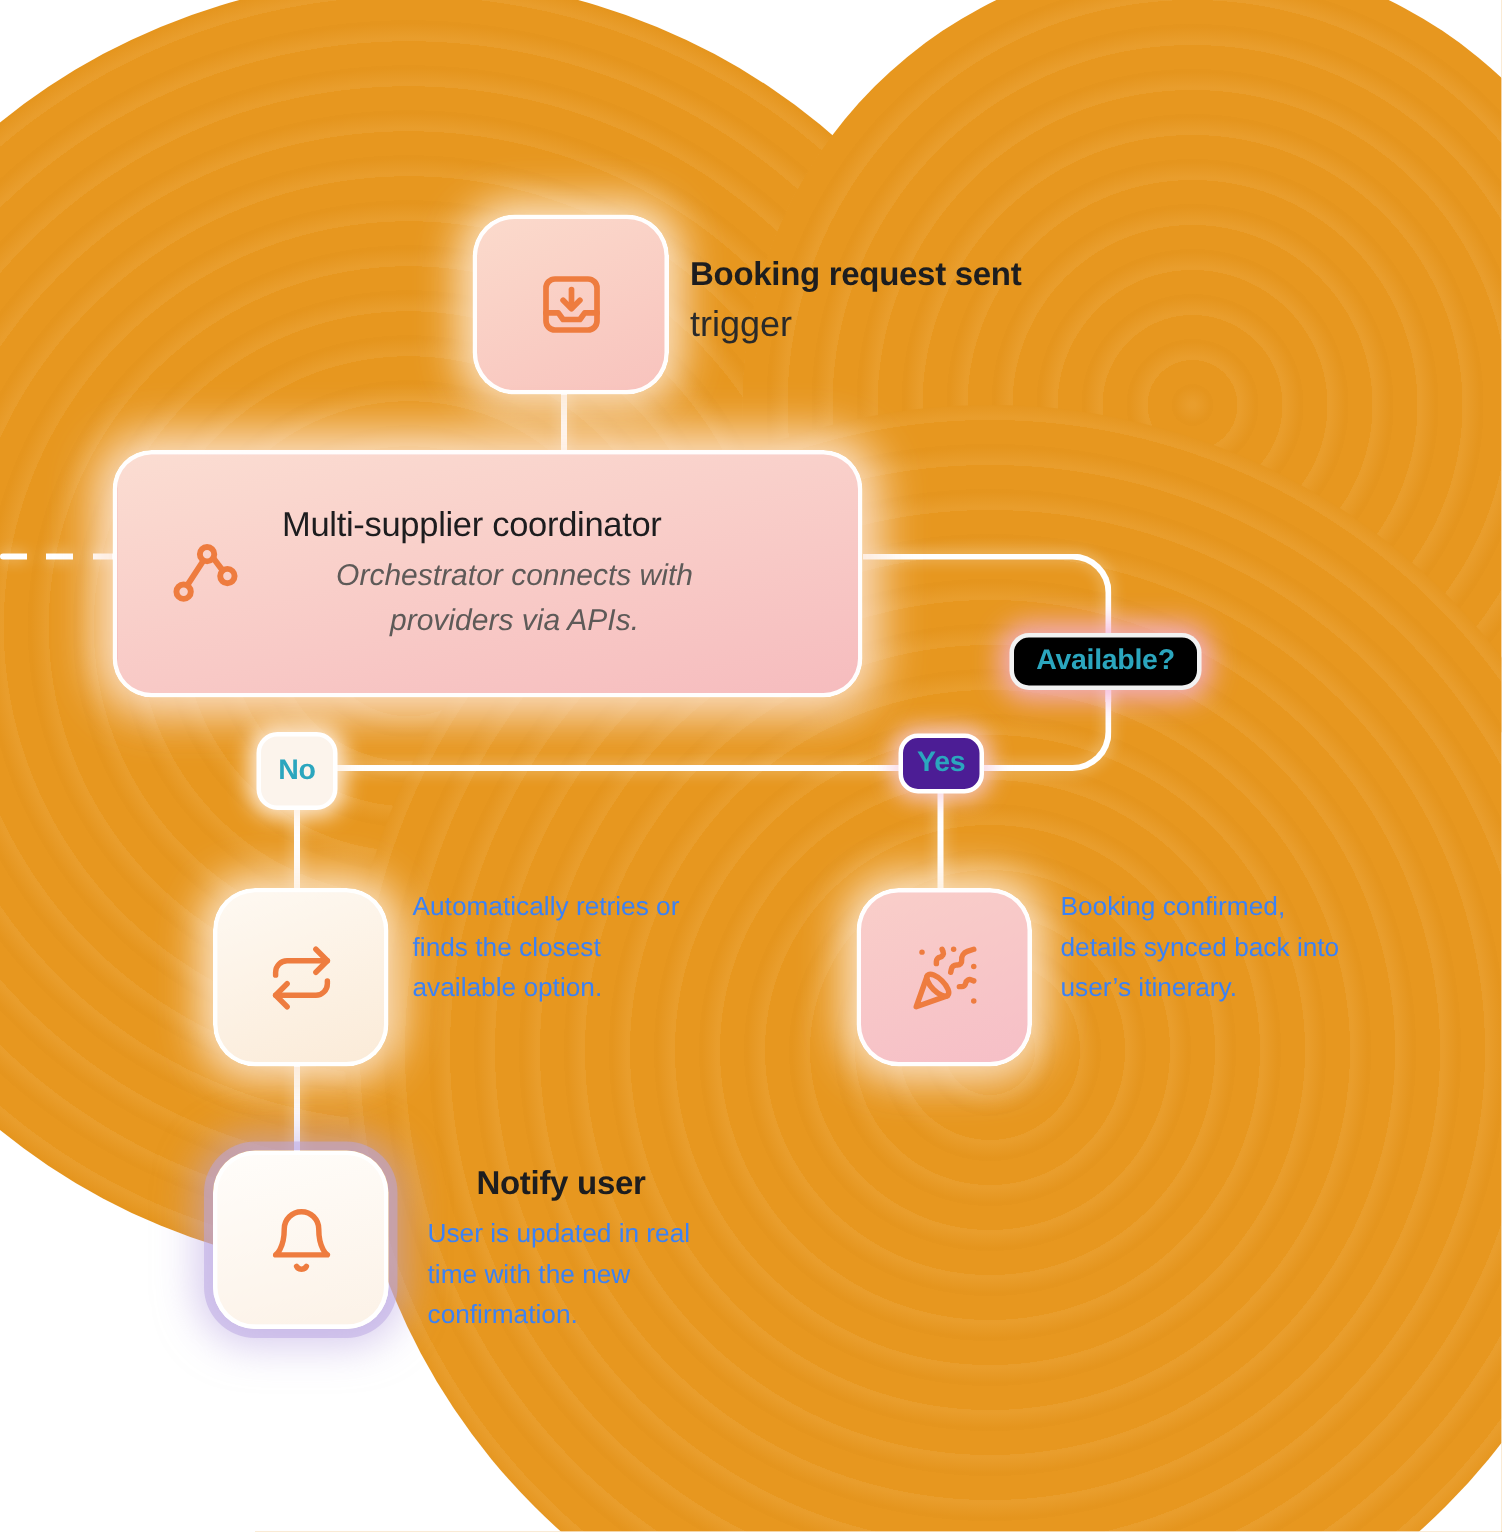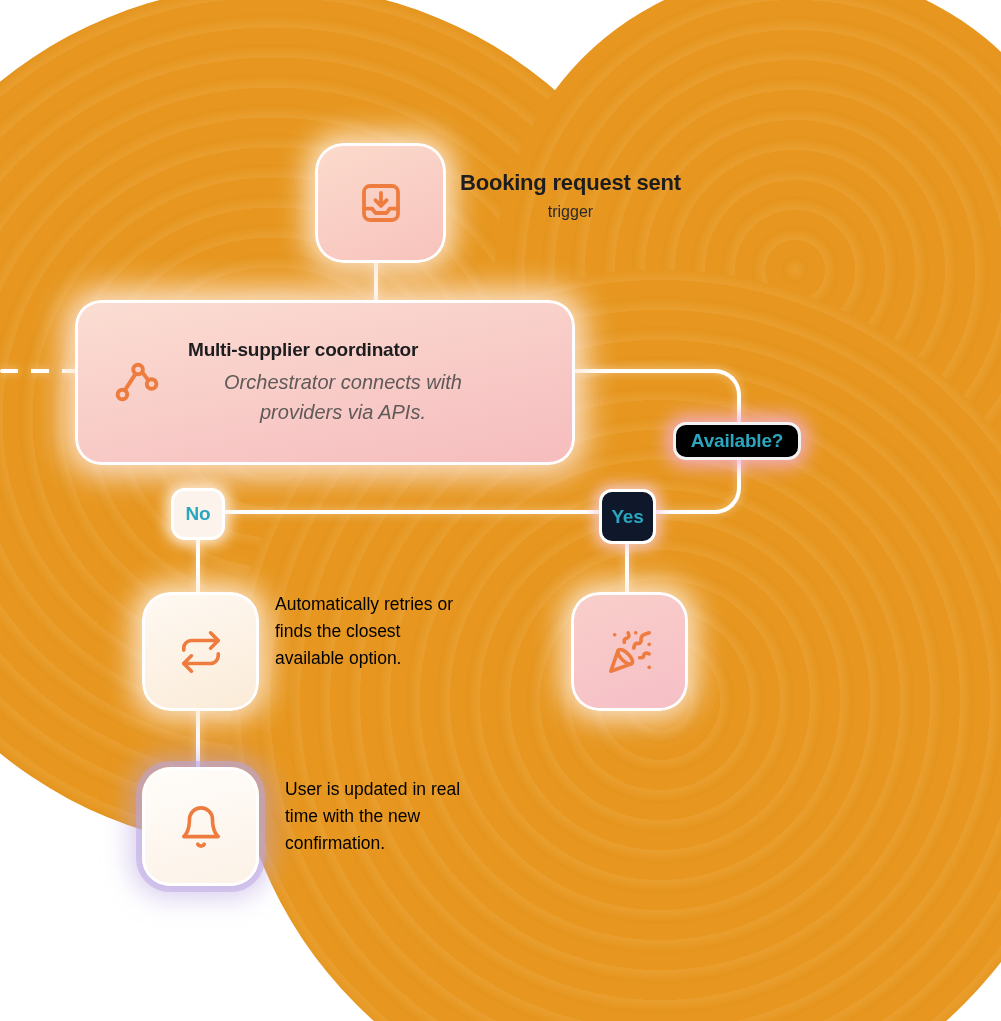--- a/index.html
+++ b/index.html
@@ -76,45 +76,45 @@
   }
 
   .icon svg { display:block; }
 
   
   .label-block { position:absolute; z-index:3; }
   .node-title {
     font-size:22px; font-weight:700; color:#1d1d1f; letter-spacing:-0.2px;
     margin:0 0 7px 0; white-space:nowrap;text-align:center;
   }
-  .node-sub  { font-size:16px; color:#2a2a2a;text-align:center; }
-  .node-body { font-size:17.5px; line-height:1.55; color:#000000; }
-  .coord-title { font-size:19px; font-weight:700; color:#1d1d1f; letter-spacing:-0.2px; margin:0 0 6px 0; }
+  .node-sub  { font-size:24px; color:#2a2a2a; }
+  .node-body { font-size:17.5px; line-height:1.55; color:#3b82f6; }
+  .coord-title { font-size:23px; font-weight:400; color:#1d1d1f; letter-spacing:-0.2px; margin:0 0 6px 0; }
   .coord-desc  { font-size:20px; line-height:1.5; font-style:italic; color:#5e5a58; max-width:310px;text-align:center; }
 
   #trigger-label { left:460px; top:170px; }
   #retry-label   { left:275px; top:591px; width:195px; }
   #confirm-label { left:707px; top:591px; width:195px; }
   #notify-label  { left:285px; top:776px; width:178px; }
 
   
   .badge {
     position:absolute; z-index:4;
     display:flex; align-items:center; justify-content:center;
     font-weight:700; font-size:19px; color:#2BA6BE; letter-spacing:-0.2px;
   }
   #badge-available {
     left:673px; top:422px; width:128px; height:38px;
     background:#000000; border:3px solid rgba(255,255,255,0.95); border-radius:13px;
     box-shadow:0 0 18px 7px rgba(243,175,210,0.85);
     box-sizing:border-box;
   }
   #badge-yes {
-    left:599px; top:489px; width:57px; height:55px;
-    background:#0f172a; border:3px solid #fff; border-radius:13px;
+    left:599px; top:489px; width:57px; height:40px;
+    background:#4c1d95; border:3px solid #fff; border-radius:13px;
     box-shadow:0 0 14px 5px rgba(248,205,220,0.8);
     box-sizing:border-box;
   }
   #badge-no {
     left:171px; top:488px; width:54px; height:52px;
     background:#FCF4EC; border:3px solid #fff; border-radius:14px;
     box-shadow:0 0 14px 5px rgba(255,240,225,0.9);
     box-sizing:border-box;
   }
 </style>
@@ -199,27 +199,29 @@
         <path d="M15 2h.01"></path>
         <path d="M22 20h.01"></path>
         <path d="m22 2-2.24.75a2.9 2.9 0 0 0-1.96 3.12c.1.86-.57 1.63-1.45 1.63h-.38c-.86 0-1.6.6-1.76 1.44L14 10"></path>
         <path d="m22 13-.82-.33c-.86-.34-1.82.2-1.98 1.11-.11.7-.72 1.22-1.43 1.22H17"></path>
         <path d="m11 2 .33.82c.34.86-.2 1.82-1.11 1.98-.7.11-1.22.72-1.22 1.43V7"></path>
         <path d="M11 13c1.93 1.93 2.83 4.17 2 5-.83.83-3.07-.07-5-2-1.93-1.93-2.83-4.17-2-5 .83-.83 3.07.07 5 2Z"></path>
       </svg>
     </span>
   </div>
   <div class="label-block" id="confirm-label">
+    <div class="node-body">Booking confirmed, details synced back into user’s itinerary.</div>
   </div>
 
   <div class="icon-card notify-card">
     <span class="icon">
       <svg width="46" height="46" viewBox="0 0 24 24" fill="none" stroke="#EE7C3F" stroke-width="1.9" stroke-linecap="round" stroke-linejoin="round">
         <path d="M6 8a6 6 0 0 1 12 0c0 7 3 9 3 9H3s3-2 3-9"></path>
         <path d="M10.3 21a1.94 1.94 0 0 0 3.4 0"></path>
       </svg>
     </span>
   </div>
   <div class="label-block" id="notify-label">
+    <div class="node-title">Notify user</div>
     <div class="node-body">User is updated in real time with the new confirmation.</div>
   </div>
 
 </div>
 
 </body></html>

